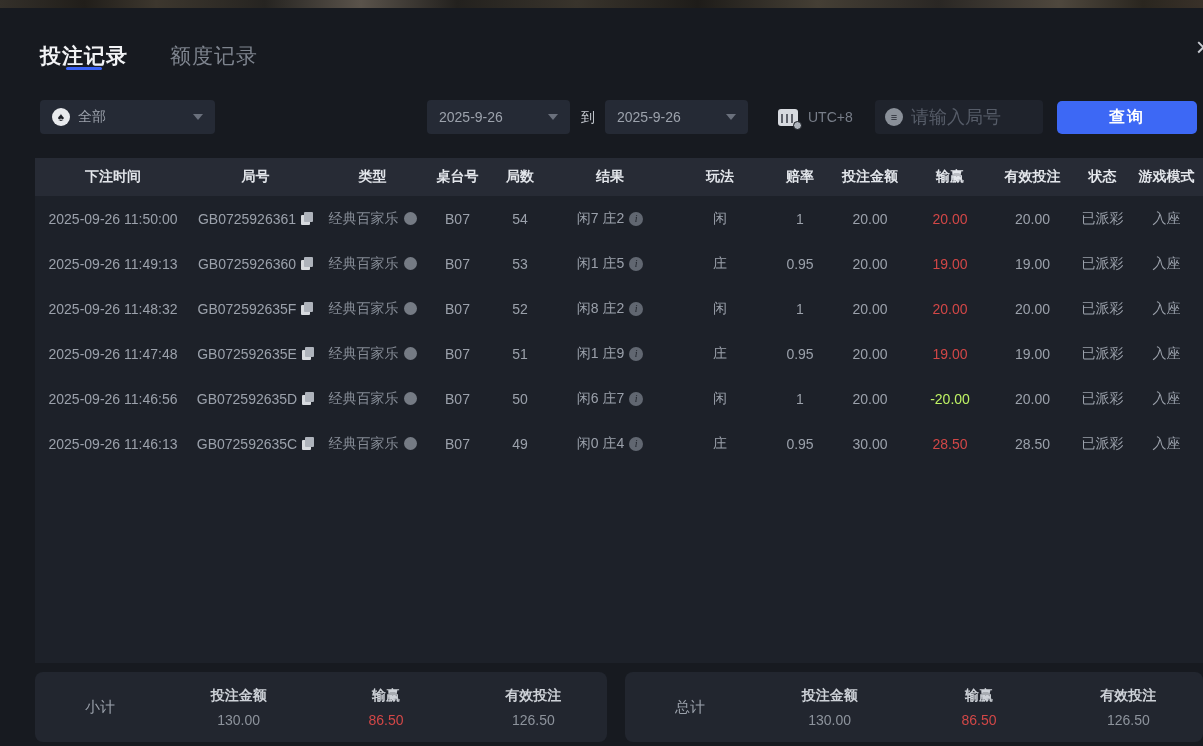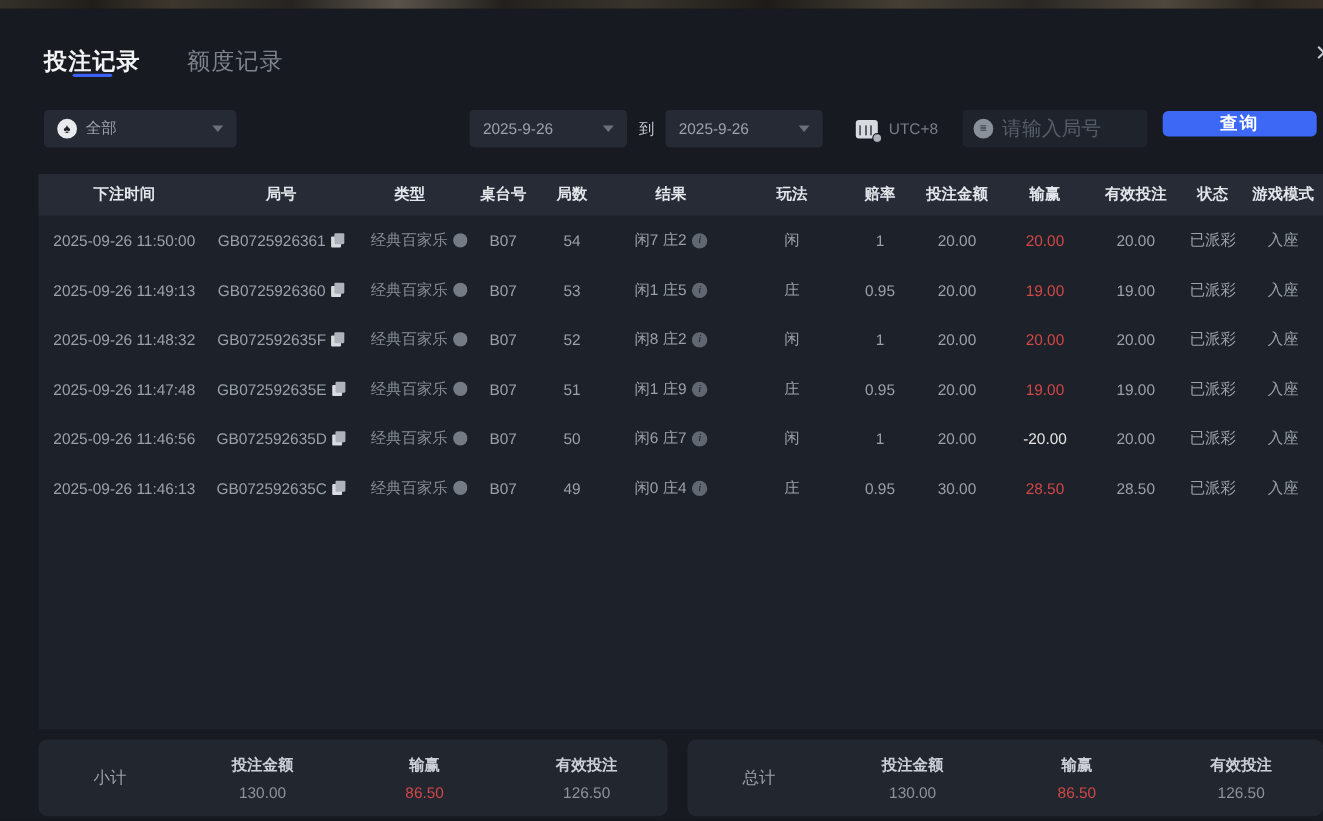--- a/index.html
+++ b/index.html
@@ -59,45 +59,45 @@
     position:absolute; left:875px; top:0; width:168px; height:34px; background:#1F232C; border-radius:4px;
     display:flex; align-items:center; padding:0 10px;
   }
   .round-input .circ-icon { background:#8A9099; color:#1F232C; font-size:11px; }
   .round-input input {
     background:transparent; border:none; outline:none; width:110px;
     font-size:18px; color:#9CA2AC; font-family:inherit;
   }
   .round-input input::placeholder { color:#565C68; }
   .query-btn {
-    position:absolute; left:1057px; top:1px; width:140px; height:23px; border:none; border-radius:5px;
+    position:absolute; left:1057px; top:1px; width:140px; height:33px; border:none; border-radius:5px;
     background:#3D68F5; color:#FFFFFF; font-size:16px; font-weight:bold; cursor:pointer; font-family:inherit; letter-spacing:2px;
   }
 
   
   .table { position:absolute; top:150px; left:35px; width:1168px; height:505px; background:#1D2129; }
   .thead { display:grid; height:38px; background:#272B35; align-items:center;
     font-size:14px; font-weight:bold; color:#E3E6EB; }
   .tr { display:grid; height:45px; align-items:center; font-size:14px; color:#9BA1AB; }
   .thead,.tr {
     grid-template-columns:156px 129px 105px 65px 60px 120px 100px 60px 80px 80px 85px 55px 73px;
   }
   .th,.td { text-align:center; white-space:nowrap; overflow:hidden; }
-  .td.type { color:#868C96;text-align:right; }
+  .td.type { color:#868C96; }
   .cellflex { display:inline-flex; align-items:center; gap:5px; }
   .dot { width:13px; height:13px; border-radius:50%; background:#858B94; opacity:.85; display:inline-block; }
   .copy-icon { width:12px; height:13px; position:relative; display:inline-block; cursor:pointer; }
   .copy-icon::before { content:""; position:absolute; left:0; bottom:0; width:9px; height:10px; background:#D8DBDF; border-radius:1px; }
   .copy-icon::after  { content:""; position:absolute; right:0; top:0; width:9px; height:10px; background:#AEB3BB; border-radius:1px; }
   .info-icon { width:14px; height:14px; border-radius:50%; background:#6E747E; color:#1D2129;
     display:inline-flex; align-items:center; justify-content:center; font-size:10px; font-style:italic;
     font-family:"Liberation Serif",serif; cursor:pointer; opacity:.85; }
   .info-icon::before { content:"i"; }
   .td.red { color:#D24747; }
-  .td.green { color:#e5e5e5; }
+  .td.green { color:#bef264; }
 
   
   .summary {
     position:absolute; top:664px; height:70px; background:#22262F; border-radius:8px;
     display:flex; align-items:center;
   }
   .summary.subtotal { left:35px;  width:572px; }
   .summary.total    { left:625px; width:578px; }
   .sum-label { width:130px; text-align:center; font-size:15px; color:#9BA1AB; }
   .sum-col { flex:1; text-align:center; }

